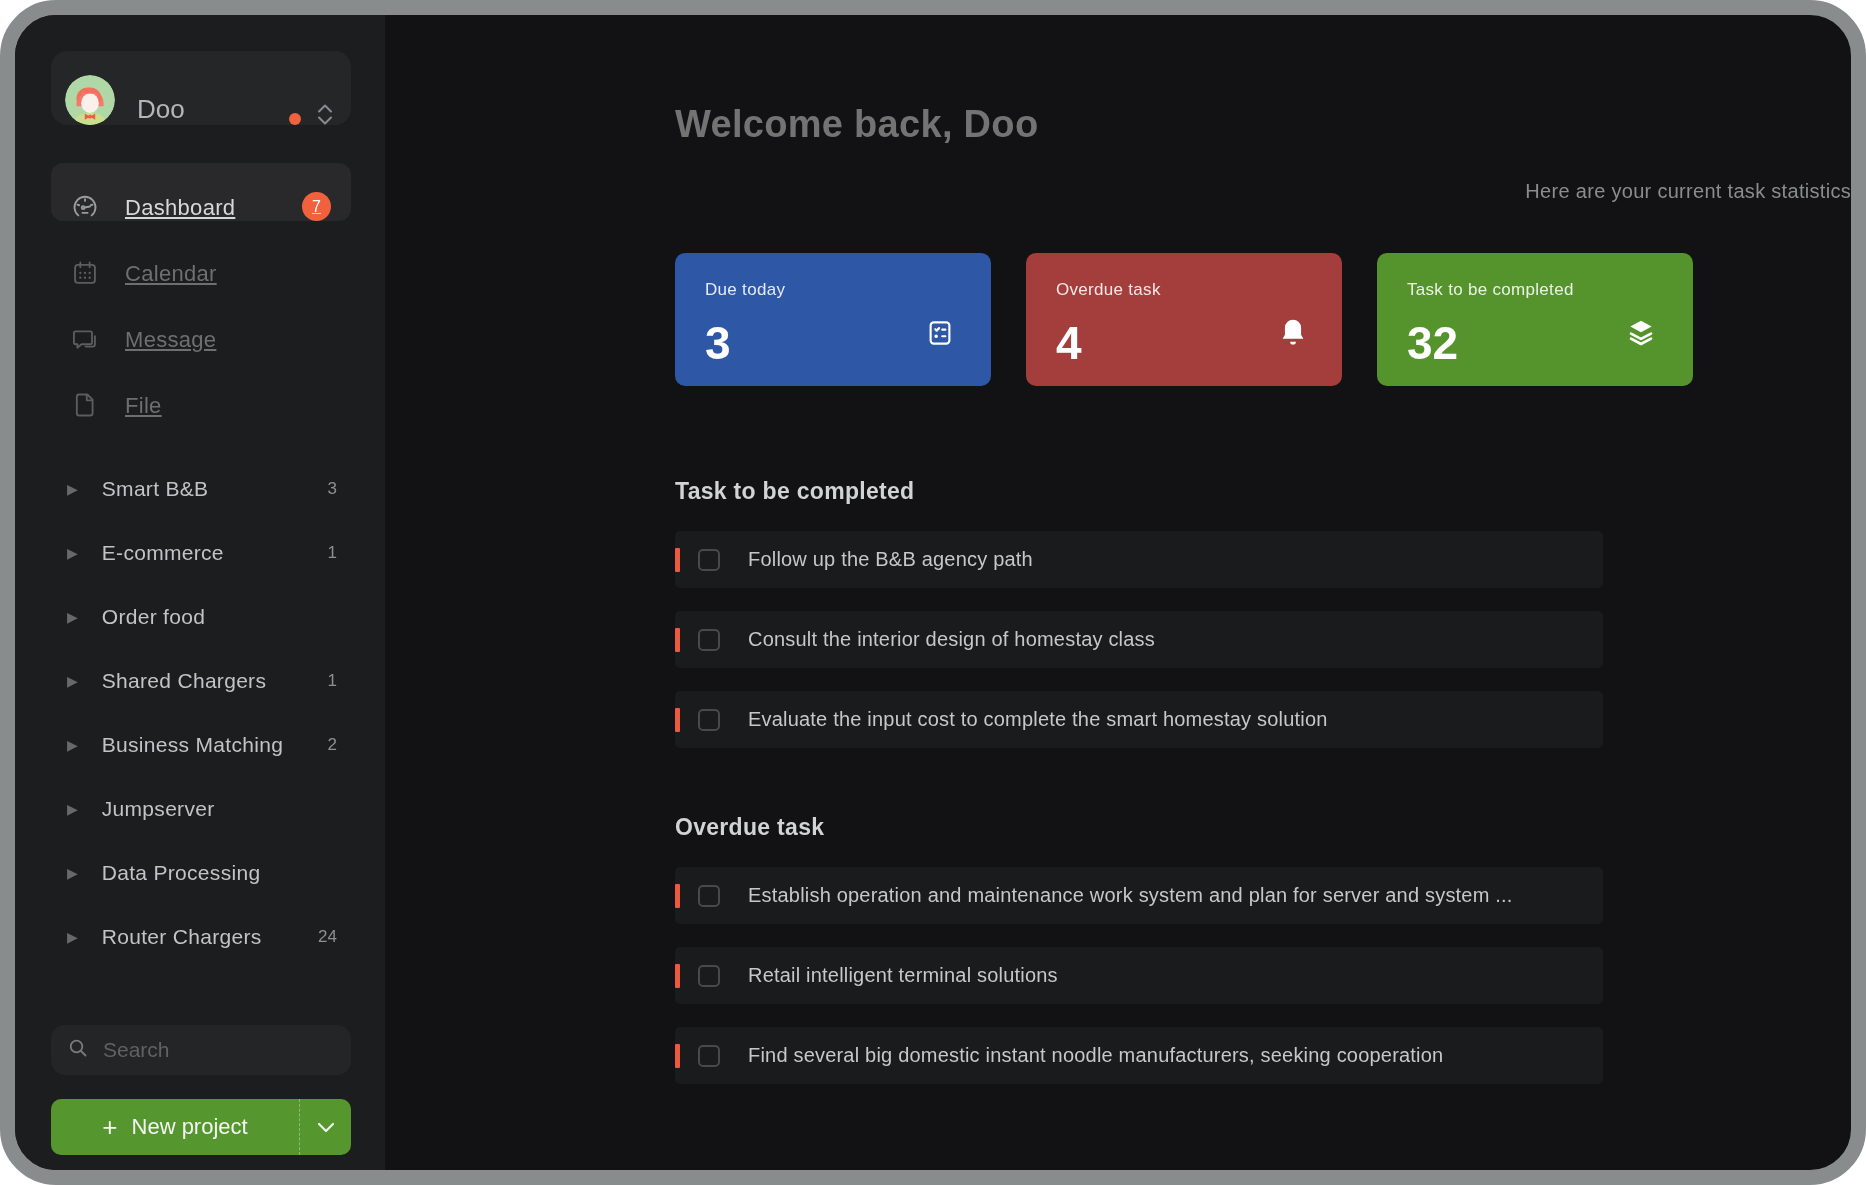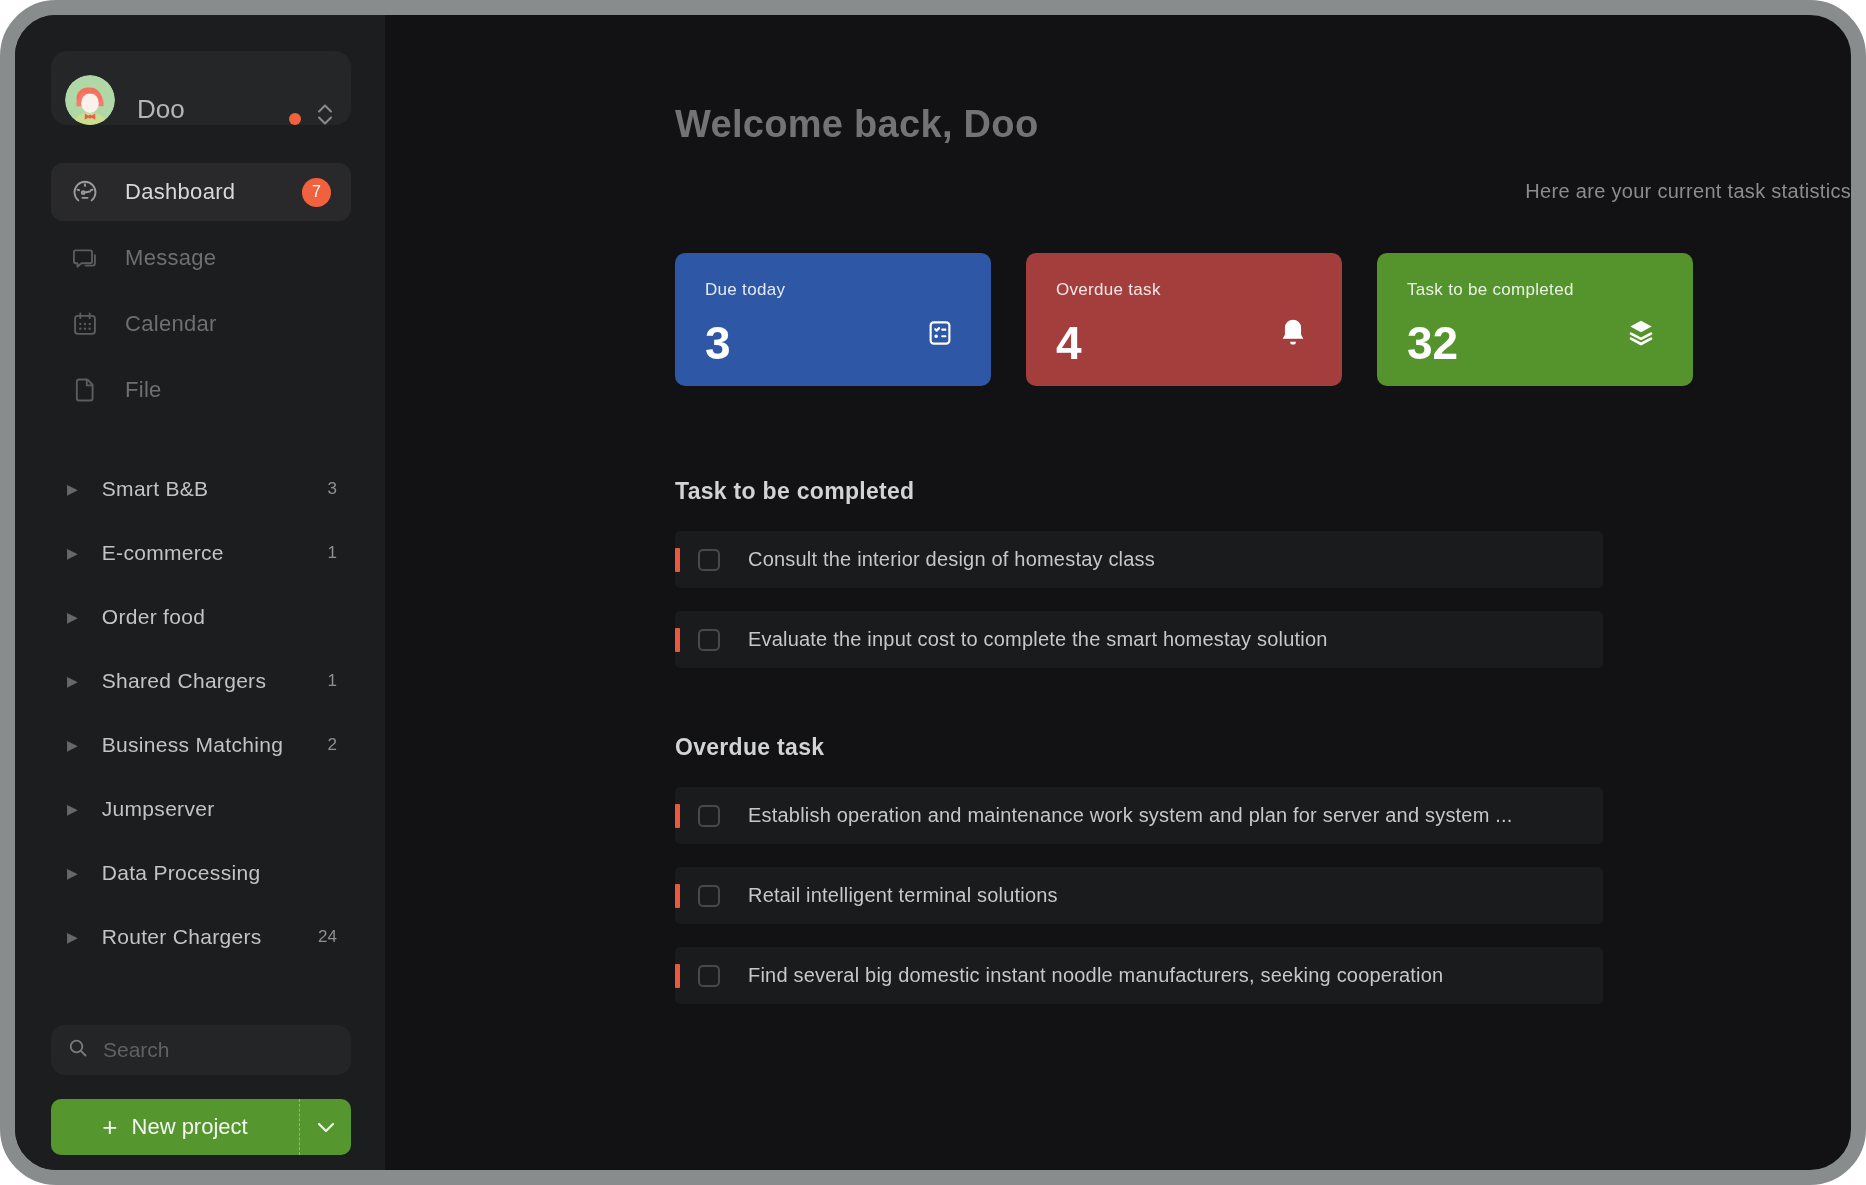--- a/index.html
+++ b/index.html
@@ -21,22 +21,22 @@
   .avatar { width: 50px; height: 50px; border-radius: 50%; overflow: hidden; flex-shrink: 0; }
   .user-name { font-size: 26px; color: #B5B6B8; margin-left: 22px; }
   .flex-spacer { flex: 1; }
   .status-dot { width: 12px; height: 12px; border-radius: 50%; background: #F2613E; margin-right: 16px; }
   .updown { display: flex; flex-direction: column; align-items: center; gap: 3px; color: #8A8B8D; cursor: pointer; }
   .updown svg { display: block; }
 
   .nav { margin-top: 38px; display: flex; flex-direction: column; }
   .nav-item {
     height: 58px; margin-bottom: 8px; border-radius: 12px;
-    display: flex; align-items: center; padding: 0 20px; cursor: pointer;
-    color: #6E6F71; font-size: 22px;
+    display: flex; align-items: flex-end; padding: 0 20px; cursor: pointer;
+    color: #6E6F71; font-size: 22px; text-decoration: underline;
   }
   .nav-item.active { background: #29292C; color: #D8D8D9; }
   .nav-icon { width: 28px; height: 28px; margin-right: 26px; display: flex; align-items: center; justify-content: center; }
   .nav-label { flex: 1; letter-spacing: 0.3px; }
   .nav-badge {
     width: 29px; height: 29px; border-radius: 50%; background: #F2613E;
     color: #fff; font-size: 16px; display: flex; align-items: center; justify-content: center;
   }
 
   .projects { margin-top: 30px; display: flex; flex-direction: column; }
@@ -158,47 +158,47 @@
             <circle cx="10.4" cy="12.6" r="1.2"></circle>
             <path d="M11.7 12.4l4.6-.8"></path>
             <path d="M9.8 17h4.4"></path>
           </svg>
         </span>
         <span class="nav-label">Dashboard</span>
         <span class="nav-badge">7</span>
       </div>
       <div class="nav-item">
         <span class="nav-icon">
-          <svg width="28" height="28" viewBox="0 0 24 24" fill="none" stroke="#5C5D5F" stroke-width="1.6" stroke-linecap="round" stroke-linejoin="round">
-            <path d="M4 5.5h12.5a1.5 1.5 0 0 1 1.5 1.5v8a1.5 1.5 0 0 1-1.5 1.5H9l-3.5 3v-3H4a1.5 1.5 0 0 1-1.5-1.5V7A1.5 1.5 0 0 1 4 5.5z"></path>
-            <path d="M20.5 9.5v7a2 2 0 0 1-2 2h-6"></path>
-          </svg>
-        </span>
-        <span class="nav-label">Message</span>
-      </div>
-      <div class="nav-item">
-        <span class="nav-icon">
           <svg width="28" height="28" viewBox="0 0 24 24" fill="none" stroke="#5C5D5F" stroke-width="1.6" stroke-linecap="round">
             <rect x="3.5" y="5" width="17" height="15.5" rx="2.5"></rect>
             <path d="M8 3v4M16 3v4"></path>
             <g fill="#5C5D5F" stroke="none">
               <circle cx="8" cy="12" r="1"></circle>
                 <circle cx="12" cy="12" r="1"></circle>
                 <circle cx="16" cy="12" r="1"></circle>
               <circle cx="8" cy="16" r="1"></circle>
                 <circle cx="12" cy="16" r="1"></circle>
                 <circle cx="16" cy="16" r="1"></circle>
             </g>
           </svg>
         </span>
         <span class="nav-label">Calendar</span>
       </div>
       <div class="nav-item">
         <span class="nav-icon">
           <svg width="28" height="28" viewBox="0 0 24 24" fill="none" stroke="#5C5D5F" stroke-width="1.6" stroke-linecap="round" stroke-linejoin="round">
+            <path d="M4 5.5h12.5a1.5 1.5 0 0 1 1.5 1.5v8a1.5 1.5 0 0 1-1.5 1.5H9l-3.5 3v-3H4a1.5 1.5 0 0 1-1.5-1.5V7A1.5 1.5 0 0 1 4 5.5z"></path>
+            <path d="M20.5 9.5v7a2 2 0 0 1-2 2h-6"></path>
+          </svg>
+        </span>
+        <span class="nav-label">Message</span>
+      </div>
+      <div class="nav-item">
+        <span class="nav-icon">
+          <svg width="28" height="28" viewBox="0 0 24 24" fill="none" stroke="#5C5D5F" stroke-width="1.6" stroke-linecap="round" stroke-linejoin="round">
             <path d="M7 3h7l4.5 4.5V19a2 2 0 0 1-2 2H7a2 2 0 0 1-2-2V5a2 2 0 0 1 2-2z"></path>
             <path d="M13.5 3.5V8H18"></path>
           </svg>
         </span>
         <span class="nav-label">File</span>
       </div>
     </nav>
 
     <div class="projects">
       <div class="project">
@@ -307,20 +307,25 @@
         </span>
       </div>
     </div>
 
     <section class="section-1">
       <h2 class="section-title">Task to be completed</h2>
       <div class="task-list">
         <div class="task-row">
           <span class="task-bar"></span>
           <span class="task-checkbox"></span>
+          <span class="task-label">Follow up the B&amp;B agency path</span>
+        </div>
+        <div class="task-row">
+          <span class="task-bar"></span>
+          <span class="task-checkbox"></span>
           <span class="task-label">Consult the interior design of homestay class</span>
         </div>
         <div class="task-row">
           <span class="task-bar"></span>
           <span class="task-checkbox"></span>
           <span class="task-label">Evaluate the input cost to complete the smart homestay solution</span>
         </div>
       </div>
     </section>
 

